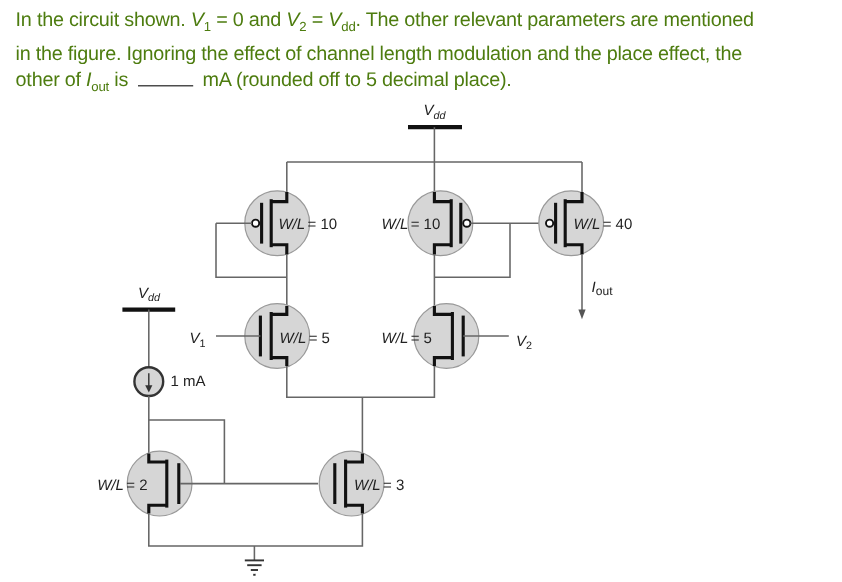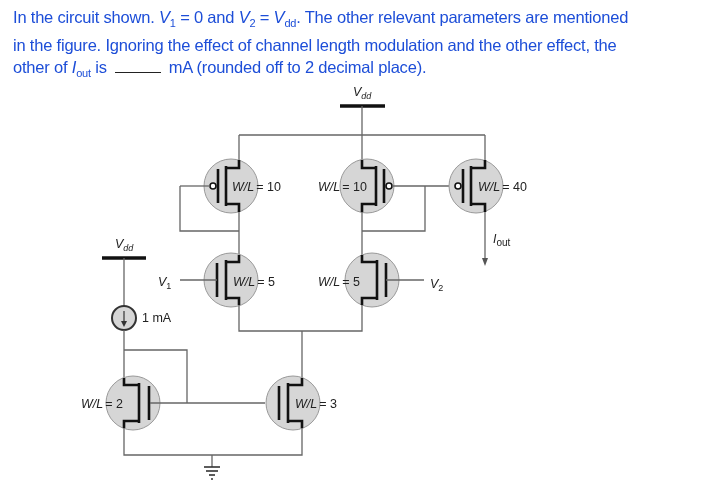--- a/index.html
+++ b/index.html
@@ -1,35 +1,35 @@
 <!DOCTYPE html>
 <html><head>
   <meta charset="utf-8">
   <style>
     html, body { margin: 0; padding: 0; background: #ffffff; }
     body { width: 702px; height: 485px; position: relative; overflow: hidden; font-family: "Liberation Sans", sans-serif; color: #222; }
-    .question { position: absolute; left: 13px; top: 6px; width: 680px; font-size: 16.5px; line-height: 22px; letter-spacing: -0.2px; color: #1d4ed8; }
+    .question { position: absolute; left: 13px; top: 6px; width: 680px; font-size: 16.5px; line-height: 22px; letter-spacing: -0.2px; color: #4d7c0f; }
     .question .var { font-style: italic; }
     .question sub { font-size: 11px; vertical-align: -4px; font-style: normal; }
     .blank { display: inline-block; width: 46px; border-bottom: 1px solid #222; margin: 0 8px; height: 12px; }
     svg { position: absolute; left: 0; top: 0; }
     .wire { stroke: #666; stroke-width: 1.3; fill: none; }
     .thick { stroke: #111; stroke-width: 2.6; fill: none; }
     .rail { stroke: #111; stroke-width: 3.5; }
     .body { fill: #d6d6d6; stroke: #999; stroke-width: 1; }
     .lbl { font-family: "Liberation Sans", sans-serif; font-size: 12.5px; fill: #222; }
     .it { font-style: italic; }
   </style>
 </head>
 <body>
 
 <div class="question">
   <div><span>In the circuit shown. </span><span class="var"><span>V</span><sub>1</sub></span><span> = 0 and </span><span class="var"><span>V</span><sub>2</sub></span><span> = </span><span class="var"><span>V</span><sub>dd</sub></span><span>. The other relevant parameters are mentioned</span></div>
-  <div>in the figure. Ignoring the effect of channel length modulation and the other effect, the</div>
-  <div><span>other of </span><span class="var"><span>I</span><sub>out</sub></span><span> is</span><span class="blank"></span><span>mA (rounded off to 2 decimal place).</span></div>
+  <div>in the figure. Ignoring the effect of channel length modulation and the place effect, the</div>
+  <div><span>other of </span><span class="var"><span>I</span><sub>out</sub></span><span> is</span><span class="blank"></span><span>mA (rounded off to 5 decimal place).</span></div>
 </div>
 
 <svg width="702" height="485" viewBox="0 0 702 485">
 
   <line class="rail" x1="340" y1="106" x2="385" y2="106"></line>
   <text class="lbl it" x="353" y="96"><tspan>V</tspan><tspan font-size="9" dy="3">dd</tspan></text>
   <line class="wire" x1="362" y1="106" x2="362" y2="135"></line>
 
   <line class="wire" x1="239" y1="135" x2="485" y2="135"></line>
   <line class="wire" x1="239" y1="135" x2="239" y2="165"></line>

